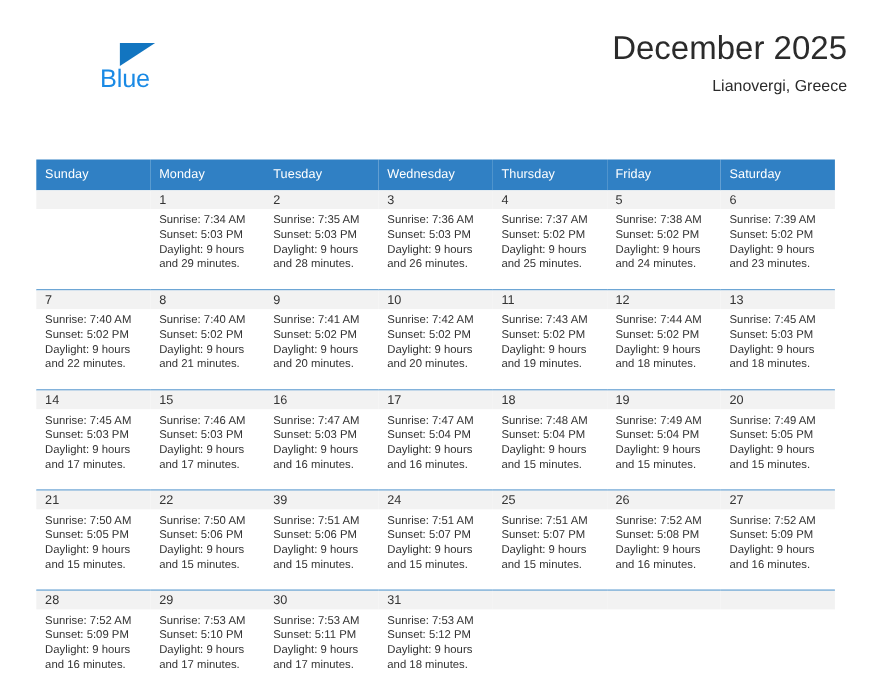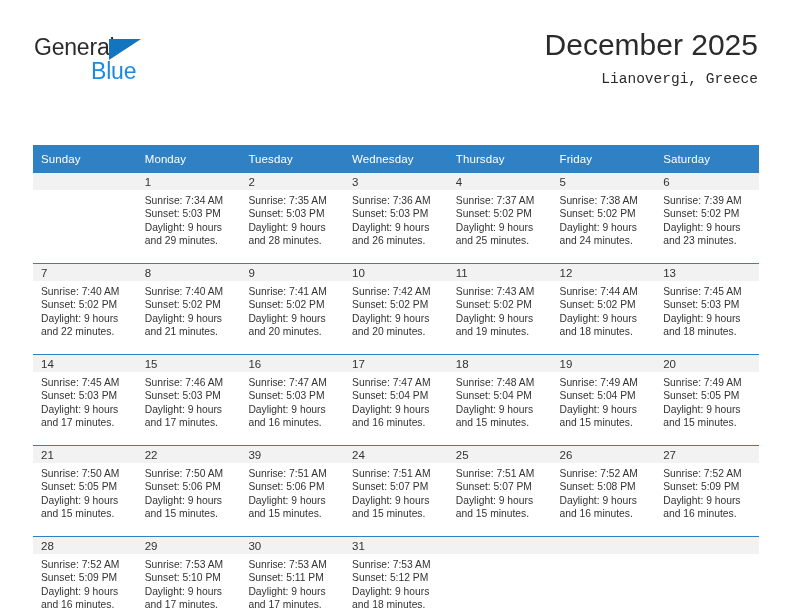--- a/index.html
+++ b/index.html
@@ -59,37 +59,36 @@
     left: 57px;
     top: 24px;
     font-size: 23px;
     color: #1a8ae5;
     letter-spacing: -0.2px;
     text-align: right;
   }
 
   .title-block {
     position: absolute;
-    right: 34px;
+    right: 22px;
     top: 28px;
     text-align: right;
   }
   .cal-title {
     font-size: 30px;
     color: #2b2b2b;
     line-height: 34px;
     white-space: nowrap;
   }
   .cal-subtitle {
     font-size: 14.5px;
     color: #2b2b2b;
     line-height: 20px;
     margin-top: 7px;
     white-space: nowrap;
-    font-family: Liberation Mono, monospace;
   }
 
   
   .calendar {
     position: absolute;
     left: 33px;
     top: 105px;
     width: 726px;
     border-collapse: collapse;
     table-layout: fixed;
@@ -145,21 +144,20 @@
   }
 </style>
 </head>
 <body>
 
 <div class="page">
 
   <div class="header">
 
     <div class="logo">
-      <span class="logo-general">General</span>
       <span class="logo-triangle"></span>
       <span class="logo-blue">Blue</span>
     </div>
 
     <div class="title-block">
       <div class="cal-title">December 2025</div>
       <div class="cal-subtitle">Lianovergi, Greece</div>
     </div>
 
   </div>

